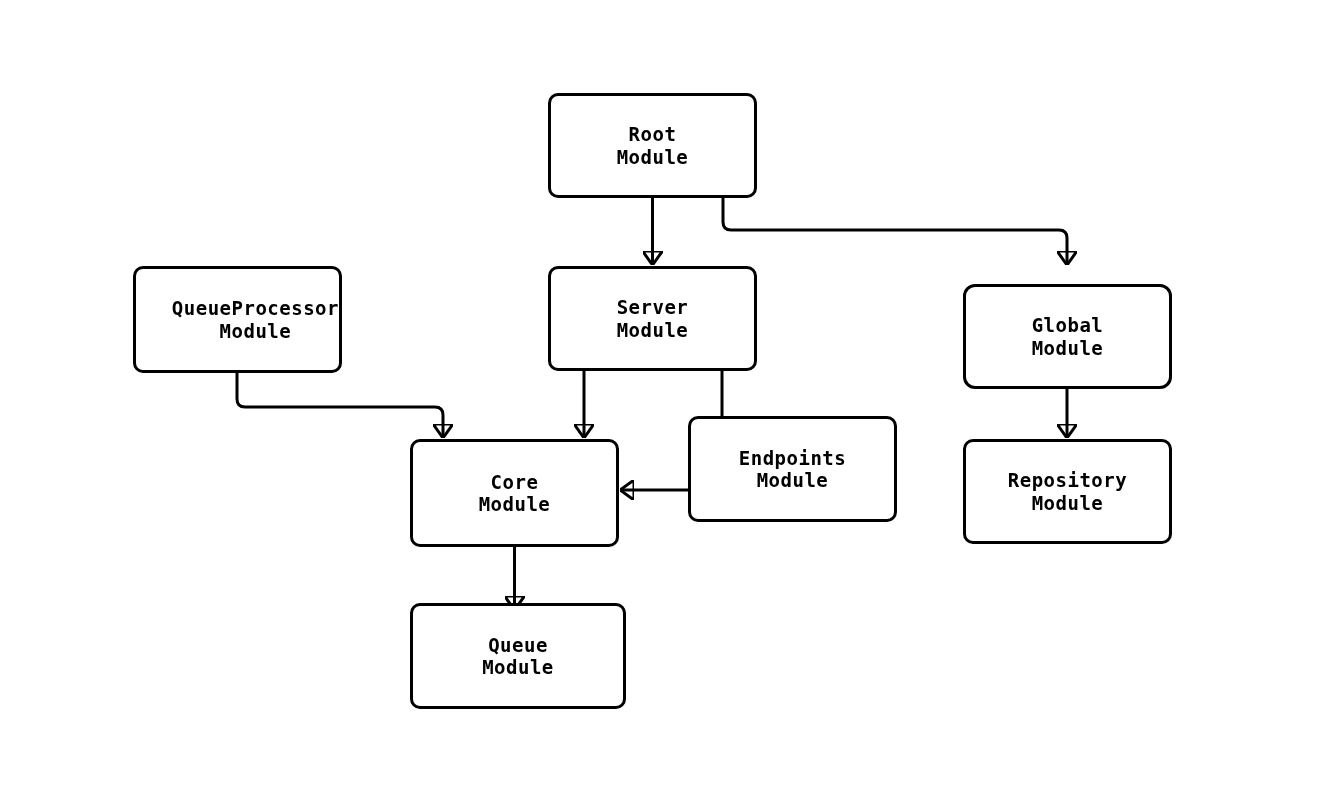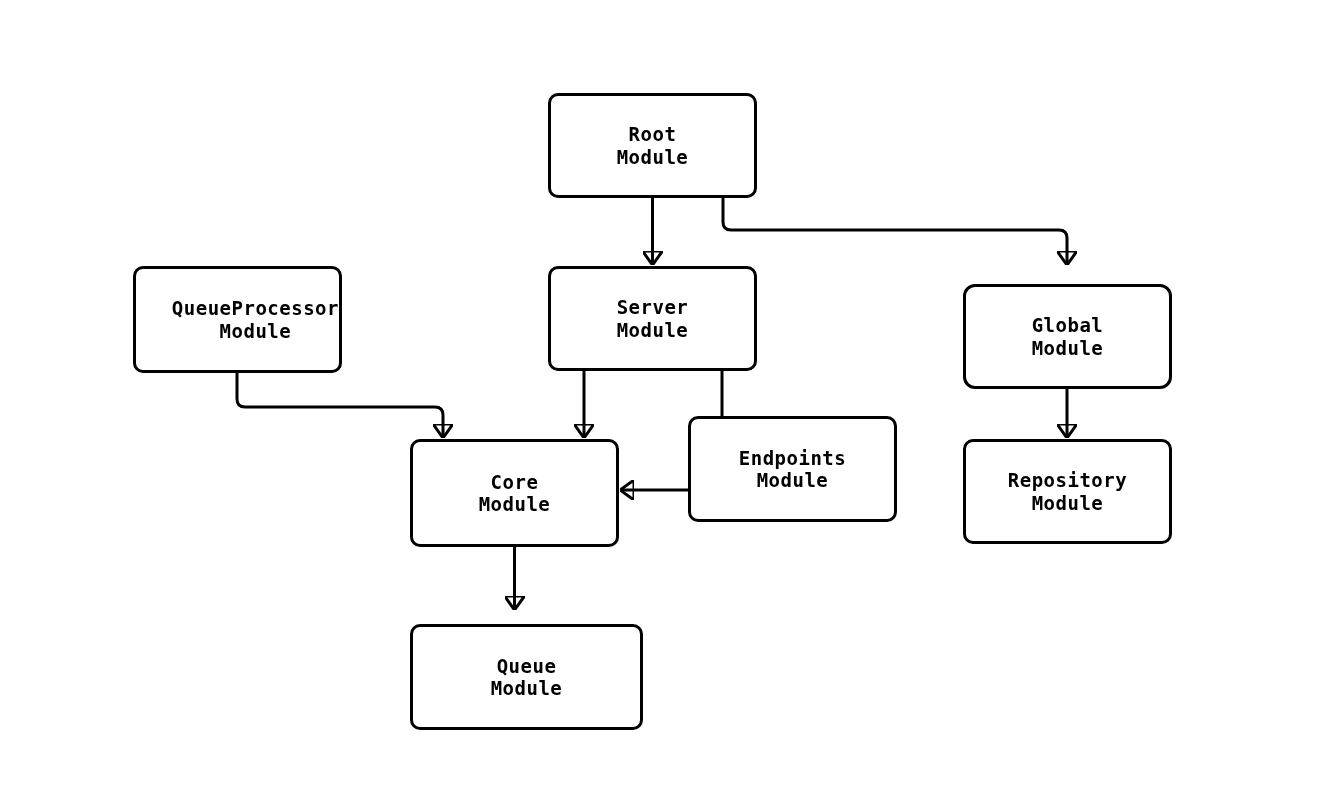--- a/index.html
+++ b/index.html
@@ -105,18 +105,18 @@
   <div class="node" style="left:688px; top:416px; width:209px; height:106px;">
     <span class="label">Endpoints
 Module</span>
   </div>
 
   <div class="node" style="left:963px; top:439px; width:209px; height:105px;">
     <span class="label">Repository
 Module</span>
   </div>
 
-  <div class="node" style="left:410px; top:624px; width:233px; height:106px;">
+  <div class="node" style="left:410px; top:603px; width:216px; height:106px;">
     <span class="label">Queue
 Module</span>
   </div>
 
 </div>
 
 </body></html>

